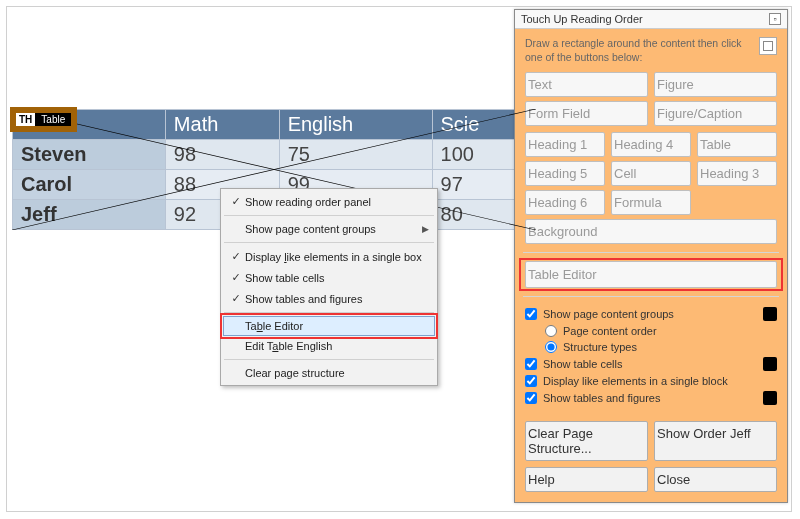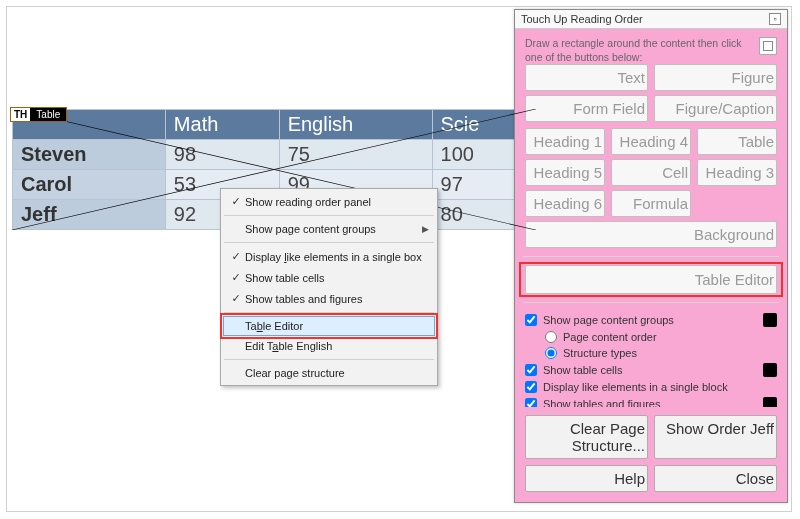--- a/index.html
+++ b/index.html
@@ -27,21 +27,21 @@
     left: 12px; top: 109px;
     width: 524px;
   }
   .th-tag {
     position: absolute;
     left: -2px; top: -2px;
     z-index: 3;
     display: flex;
     align-items: center;
     background: #fff;
-    border: 1px solid #a16207;
+    border: 6px solid #a16207;
     font-size: 10px;
   }
   .th-tag .th {
     background: #fff; color: #000;
     padding: 1px 3px;
     font-weight: bold;
   }
   .th-tag .tbl {
     background: #000; color: #fff;
     padding: 1px 6px;
@@ -124,21 +124,21 @@
   }
   .underline-access { text-decoration: underline; }
 
   
   .panel {
     position: absolute;
     right: 12px; top: 9px;
     width: 274px;
     height: 494px;
     border: 1px solid #8a8a8a;
-    background: #f9a8d4;
+    background: #fdba74;
     box-shadow: 0 0 3px rgba(0,0,0,.2);
     display: flex;
     flex-direction: column;
   }
   .panel-title {
     background: #f8f8f8;
     border-bottom: 1px solid #ccc;
     padding: 3px 6px;
     font-size: 11px;
     color: #333;
@@ -158,20 +158,21 @@
     padding: 8px 10px;
     font-size: 11px;
     color: #555;
     flex: 1;
     overflow: hidden;
   }
   .instruction {
     display: flex;
     justify-content: space-between;
     align-items: flex-start;
+    margin-bottom: 8px;
     color: #666;
     font-size: 10.5px;
     line-height: 1.3;
   }
   .instruction .icon {
     width: 18px; height: 18px;
     border: 1px solid #aaa;
     background: #fff;
     margin-left: 6px;
     flex: 0 0 18px;
@@ -187,22 +188,22 @@
     display: grid;
     grid-template-columns: 1fr 1fr 1fr;
     gap: 4px 6px;
     margin-bottom: 6px;
   }
   .btn-grid.two { grid-template-columns: 1fr 1fr; }
   .pbtn {
     border: 1px solid #bfbfbf;
     background: #f7f7f7;
     color: #9a9a9a;
-    font-size: 15px;
-    text-align: right;
+    font-size: 13px;
+    text-align: left;
     padding: 4px 2px;
     border-radius: 2px;
   }
   .pbtn.wide { grid-column: 1 / -1; }
   .pbtn.enabled { color: #333; background: #f2f2f2; border-color:#adadad; }
   .sep-line {
     height: 1px;
     background: #d5d5d5;
     margin: 8px -2px;
   }
@@ -266,21 +267,21 @@
     </thead>
     <tbody>
       <tr>
         <td class="name">Steven</td>
         <td class="val">98</td>
         <td class="val">75</td>
         <td class="val">100</td>
       </tr>
       <tr>
         <td class="name">Carol</td>
-        <td class="val">53</td>
+        <td class="val">88</td>
         <td class="val">99</td>
         <td class="val">97</td>
       </tr>
       <tr>
         <td class="name">Jeff</td>
         <td class="val">92</td>
         <td class="val"></td>
         <td class="val">80</td>
       </tr>
     </tbody>

